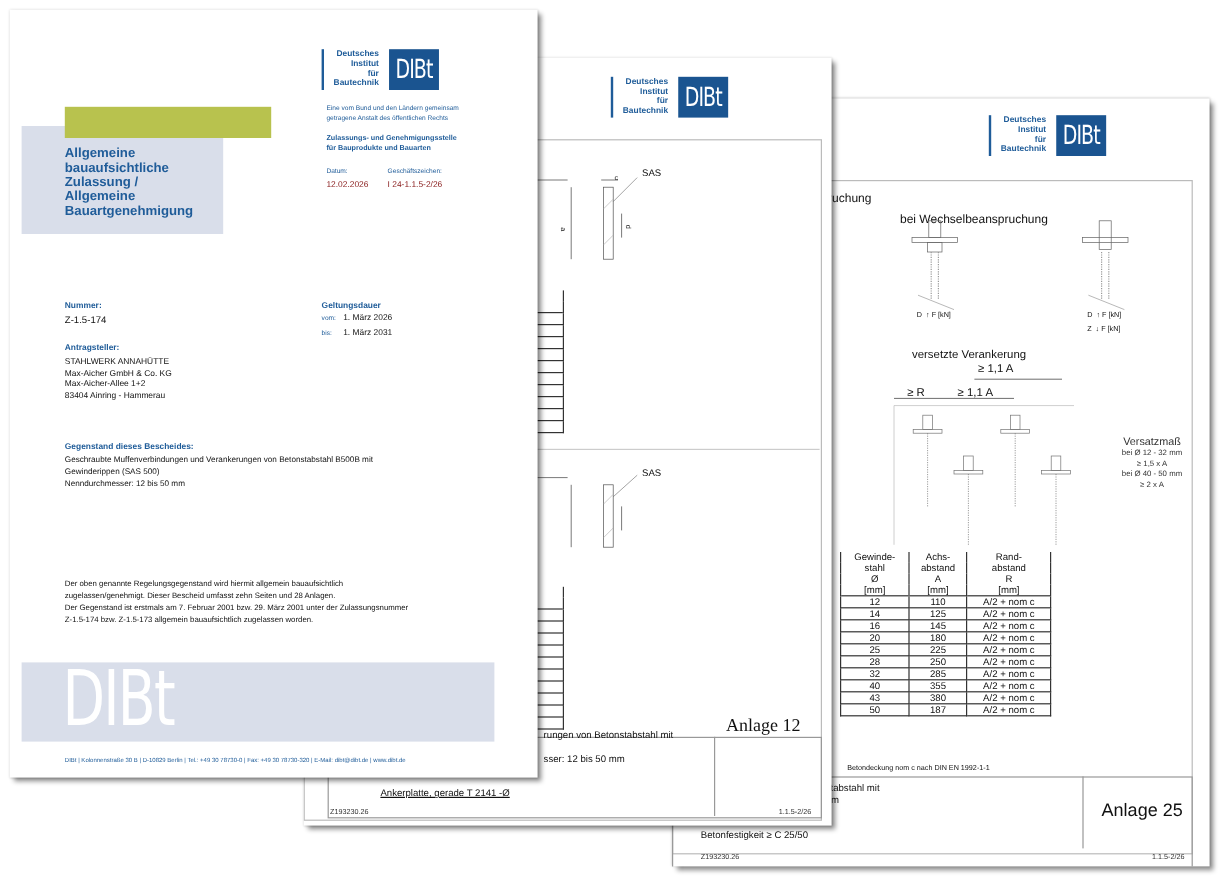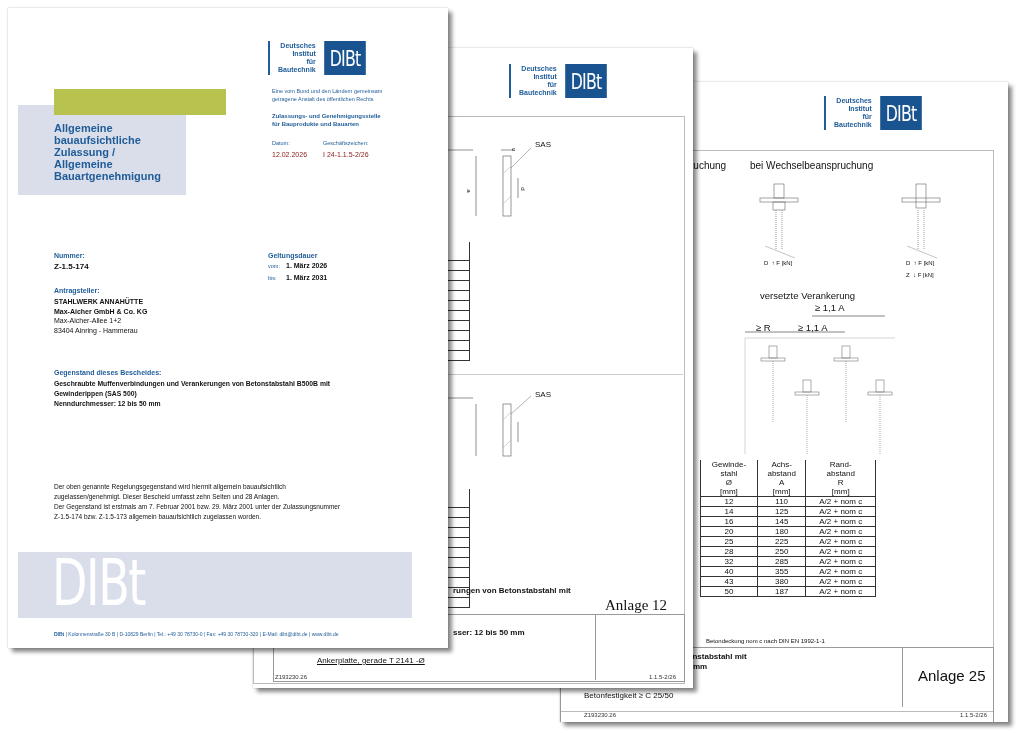--- a/index.html
+++ b/index.html
@@ -15,21 +15,21 @@
   .logo .box { background:#1a5490; color:#fff; width:52px; height:34px; display:flex; align-items:center; justify-content:center;
                font-family:"DejaVu Sans", sans-serif; font-size:22px; letter-spacing:-1px; font-stretch:condensed; transform:scaleX(0.8); }
   .frame { position:absolute; border:1px solid #bbb; }
   table.dt { border-collapse:collapse; font-size:7.5px; position:absolute; }
   table.dt td, table.dt th { border:1px solid #333; text-align:center; padding:0 2px; font-weight:normal; line-height:9px; }
   table.dt th { font-weight:normal; }
   .lbl { font-size:7px; color:#1f5c99; font-weight:bold; }
   .abs { position:absolute; }
   .foot-small { font-size:6px; color:#333; position:absolute; }
   .anlage { position:absolute; font-size:15px; }
-  .bold { font-weight:bold; }
+  .bold { font-weight:normal; }
   svg { position:absolute; overflow:visible; }
 </style>
 </head>
 <body>
 
 <div class="page p3">
   <div class="abs" style="left:0;top:12px;font-size:7.5px;">ssung/</div>
   <div class="abs" style="left:0;top:32px;font-size:7.5px;">t</div>
   <div class="logo" style="left:264px;top:14px;">
     <div class="bar"></div>
@@ -38,21 +38,21 @@
         <div>Institut</div>
         <div>für</div>
         <div>Bautechnik</div>
     </div>
     <div class="box">DIBt</div>
   </div>
   <div class="frame" style="left:0;top:68px;width:432px;height:560px;"></div>
 
   <div class="abs" style="left:0;top:78px;font-size:10px;">ng</div>
   <div class="abs" style="left:55px;top:78px;font-size:10px;">bei Druckbeanspruchung</div>
-  <div class="abs" style="left:190px;top:78px;font-size:10px;">bei Wechselbeanspruchung</div>
+  <div class="abs" style="left:190px;top:96px;font-size:10px;">bei Wechselbeanspruchung</div>
 
   <svg style="left:200px;top:100px;" width="40" height="90">
     <rect x="14" y="2" width="10" height="14" fill="none" stroke="#666" stroke-width="0.6"></rect>
     <rect x="0" y="16" width="38" height="4" fill="none" stroke="#666" stroke-width="0.6"></rect>
     <rect x="13" y="20" width="12" height="8" fill="none" stroke="#666" stroke-width="0.6"></rect>
     <line x1="16" y1="28" x2="16" y2="68" stroke="#999" stroke-dasharray="1,1"></line>
     <line x1="22" y1="28" x2="22" y2="68" stroke="#999" stroke-dasharray="1,1"></line>
     <line x1="5" y1="64" x2="35" y2="76" stroke="#888" stroke-width="0.5"></line>
   </svg>
   <div class="abs" style="left:204px;top:178px;font-size:6px;"><span>D</span>&nbsp;&nbsp;↑ <span>F [kN]</span></div>
@@ -86,20 +86,27 @@
         <rect x="50" y="78" width="24" height="3"></rect>
         <line x1="62" y1="81" x2="62" y2="140" stroke-dasharray="1,1"></line>
       <rect x="97" y="32" width="8" height="12"></rect>
         <rect x="89" y="44" width="24" height="3"></rect>
         <line x1="101" y1="47" x2="101" y2="108" stroke-dasharray="1,1"></line>
       <rect x="131" y="66" width="8" height="12"></rect>
         <rect x="123" y="78" width="24" height="3"></rect>
         <line x1="135" y1="81" x2="135" y2="140" stroke-dasharray="1,1"></line>
     </g>
   </svg>
+  <div class="abs" style="left:365px;top:282px;font-size:8px;color:#333;text-align:center;width:70px;line-height:9px;">
+    <div style="font-size:9px;">Versatzmaß</div>
+    <div style="font-size:6.5px;">bei Ø 12 - 32 mm</div>
+    <div style="font-size:6.5px;">≥ 1,5 x A</div>
+    <div style="font-size:6.5px;">bei Ø 40 - 50 mm</div>
+    <div style="font-size:6.5px;">≥ 2 x A</div>
+  </div>
 
   <table class="dt" style="left:140px;top:378px;width:176px;font-size:8px;">
     <thead id="p3thead">
         <tr>
           <th style="border-top: none; border-bottom: none;">Gewinde-</th>
           <th style="border-top: none; border-bottom: none;">Achs-</th>
           <th style="border-top: none; border-bottom: none;">Rand-</th>
         </tr>
         <tr>
           <th style="border-top: none; border-bottom: none;">stahl</th>
@@ -352,21 +359,21 @@
         <tr>
           <td></td>
           <td>35</td>
           <td>58</td>
         </tr>
       </tbody>
   </table>
 
   <div class="frame" style="left:20px;top:566px;width:410px;height:66px;border-color:#999;"></div>
   <div class="abs" style="left:342px;top:566px;width:1px;height:66px;background:#999;"></div>
-  <div class="abs bold" style="left:200px;top:538px;font-size:8px;">rungen von Betonstabstahl mit</div>
+  <div class="abs bold" style="left:200px;top:560px;font-size:8px;">rungen von Betonstabstahl mit</div>
   <div class="abs bold" style="left:200px;top:580px;font-size:8px;">sser: 12 bis 50 mm</div>
   <div class="abs" style="left:64px;top:608px;font-size:8px;text-decoration:underline;">Ankerplatte, gerade T 2141 -Ø</div>
   <div class="anlage" style="left:352px;top:549px;font-family:Liberation Serif, serif;">Anlage 12</div>
   <div class="foot-small" style="left:22px;top:626px;">Z193230.26</div>
   <div class="foot-small" style="left:396px;top:626px;">1.1.5-2/26</div>
 </div>
 
 <div class="page p1">
   <div class="logo" style="left:260px;top:33px;">
     <div class="bar"></div>

